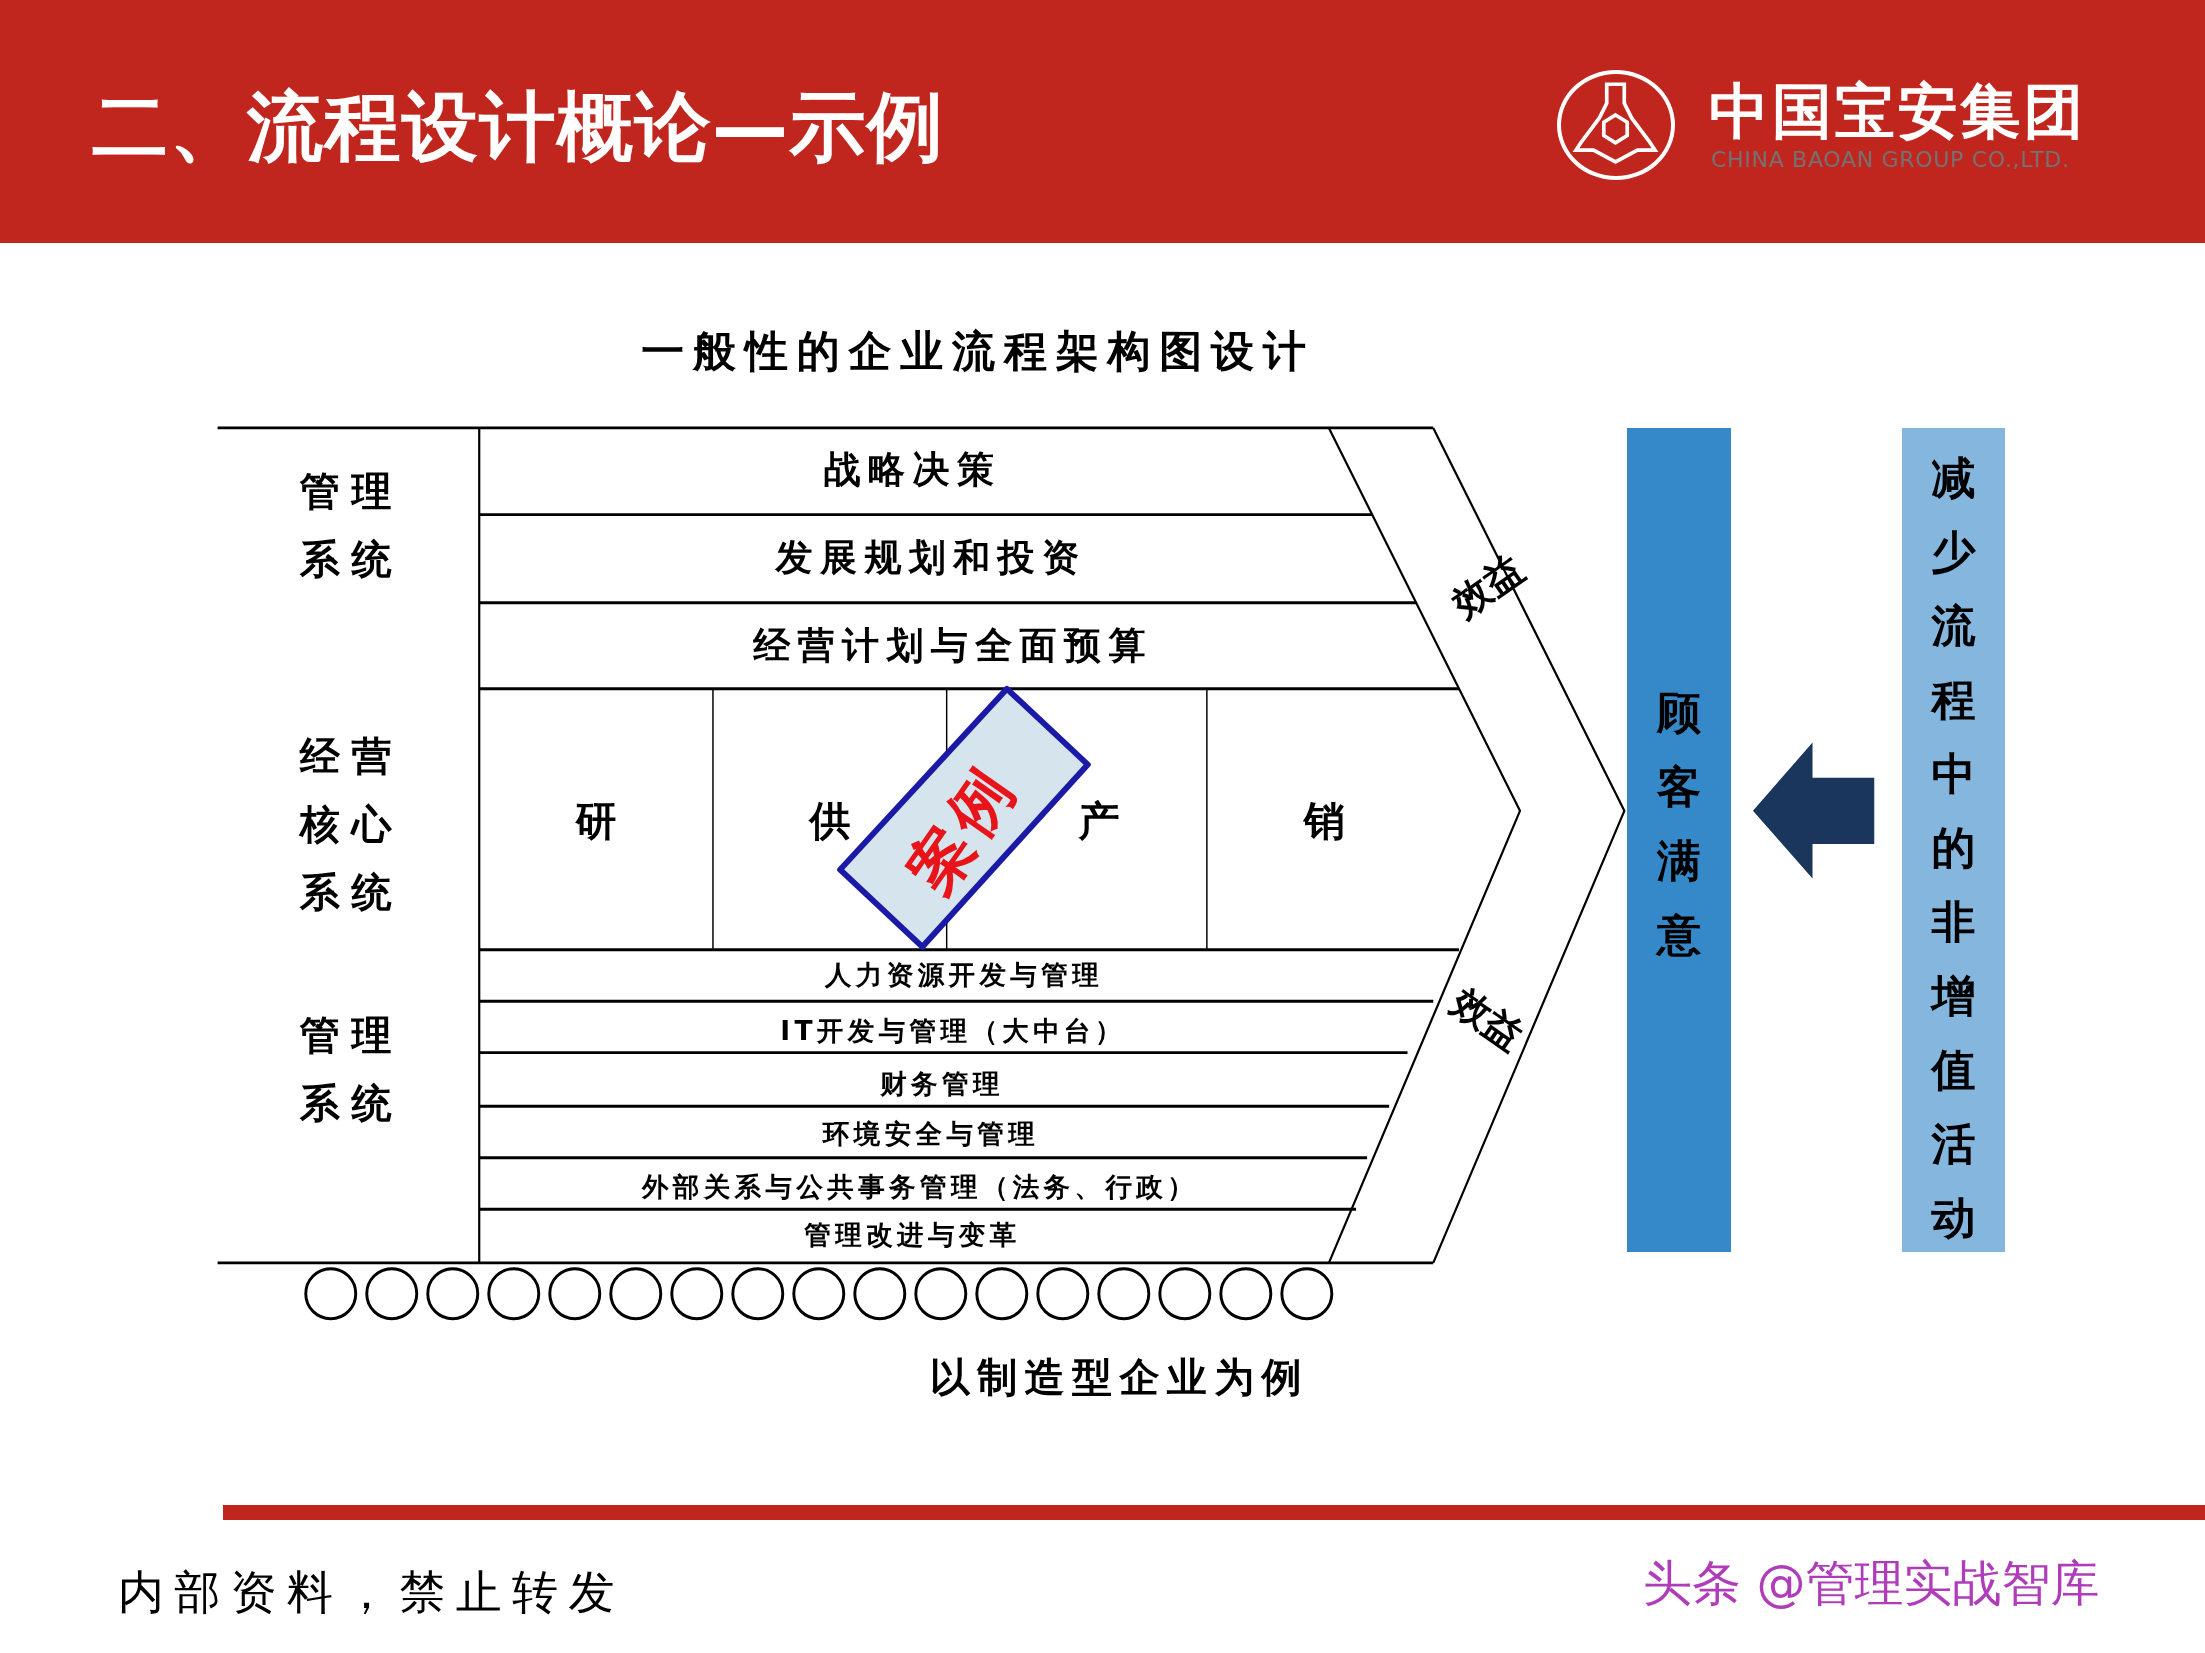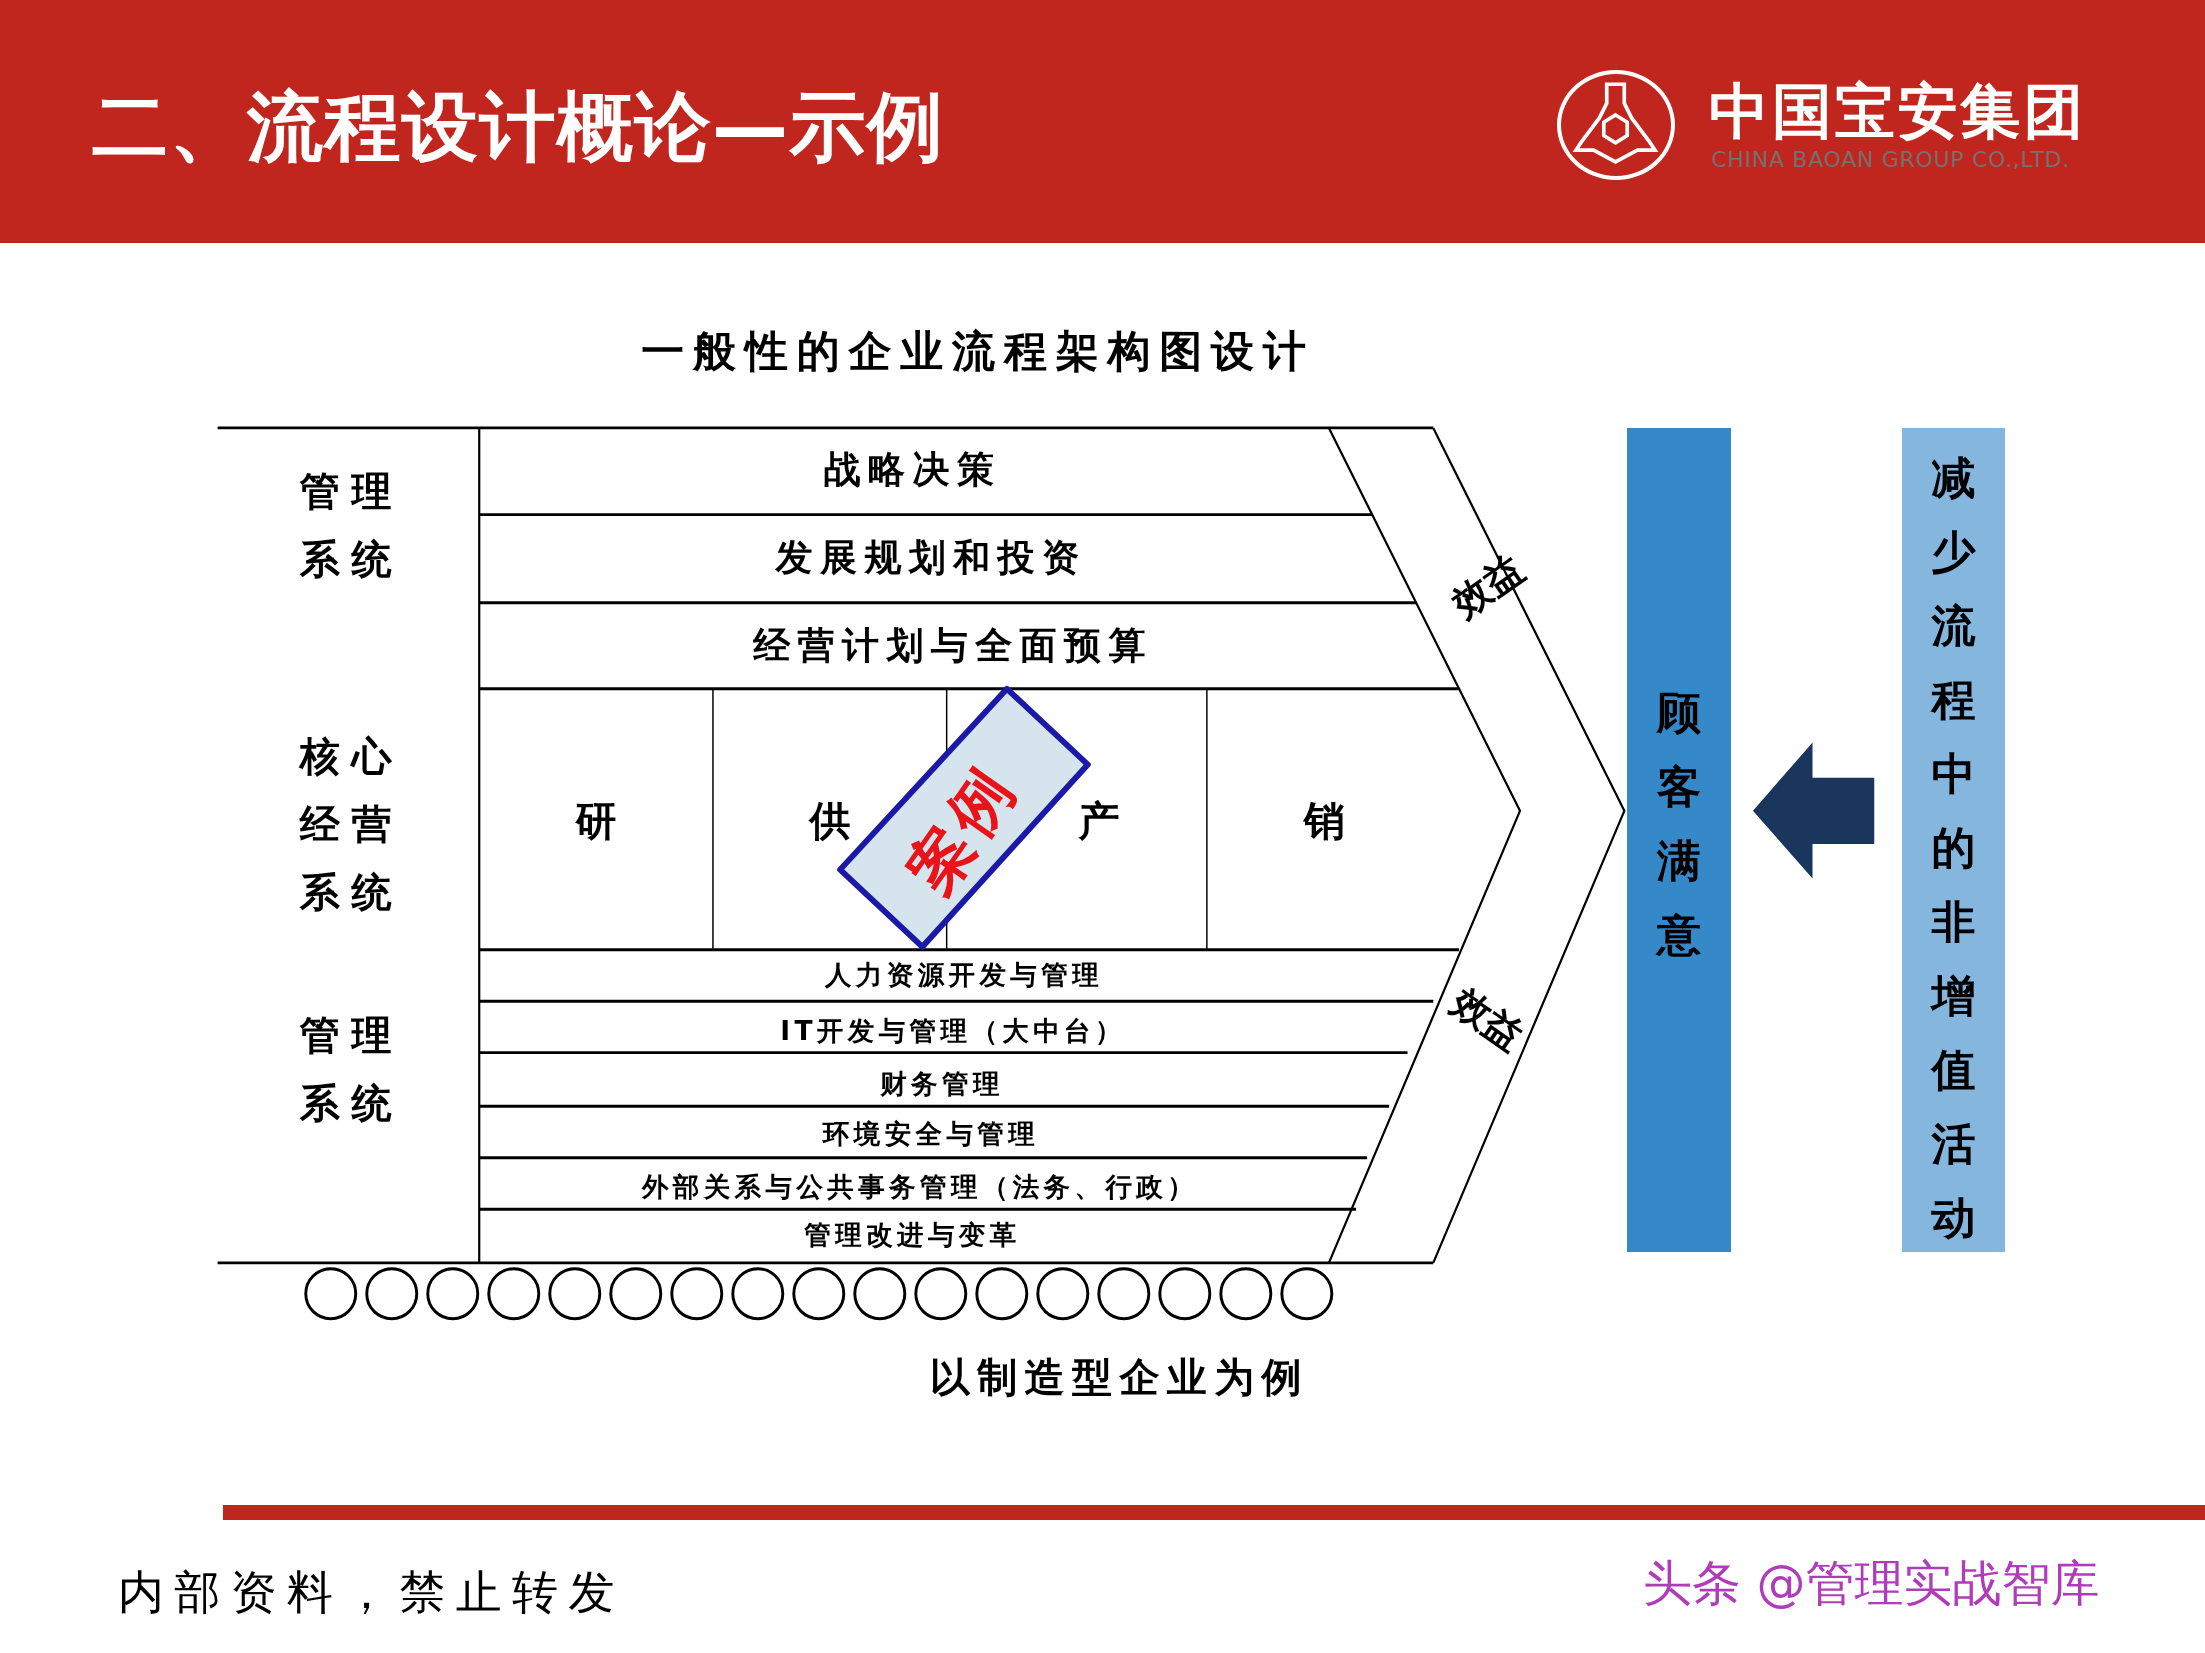--- a/index.html
+++ b/index.html
@@ -91,22 +91,22 @@
   <polygon points="1370,937 1480,1040 1255,1288 1143,1183" fill="#d6e4ee" stroke="#1a1aa6" stroke-width="8" stroke-linejoin="round"></polygon>
 
   <polygon points="2385,1103 2466,1010 2466,1058 2550,1058 2550,1148 2466,1148 2466,1195" fill="#1b365d"></polygon>
 </svg>
 
 <div class="abs lbl sys-label" style="top:457px">
   <div>管理</div>
   <div>系统</div>
 </div>
 <div class="abs lbl sys-label" style="top:722px">
+  <div>经营</div>
   <div>核心</div>
-  <div>经营</div>
   <div>系统</div>
 </div>
 <div class="abs lbl sys-label" style="top:1001px">
   <div>管理</div>
   <div>系统</div>
 </div>
 
 <div class="abs lbl row-label" style="left:479px;top:445px;width:867px">战略决策</div>
 <div class="abs lbl row-label" style="left:479px;top:533px;width:904px">发展规划和投资</div>
 <div class="abs lbl row-label" style="left:479px;top:621px;width:948px">经营计划与全面预算</div>

